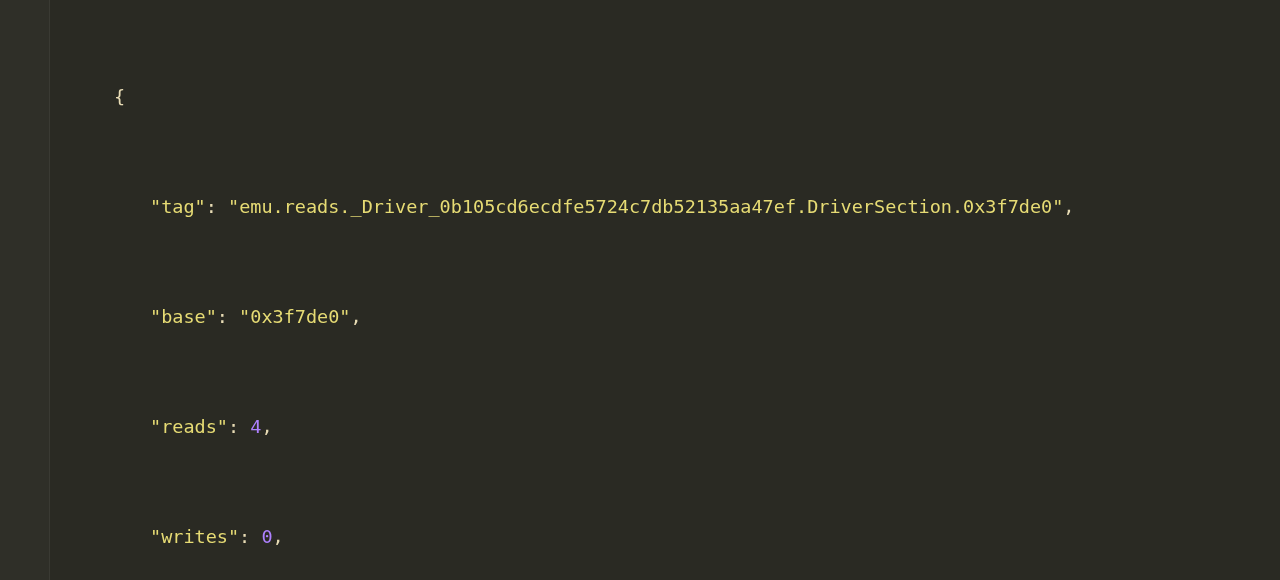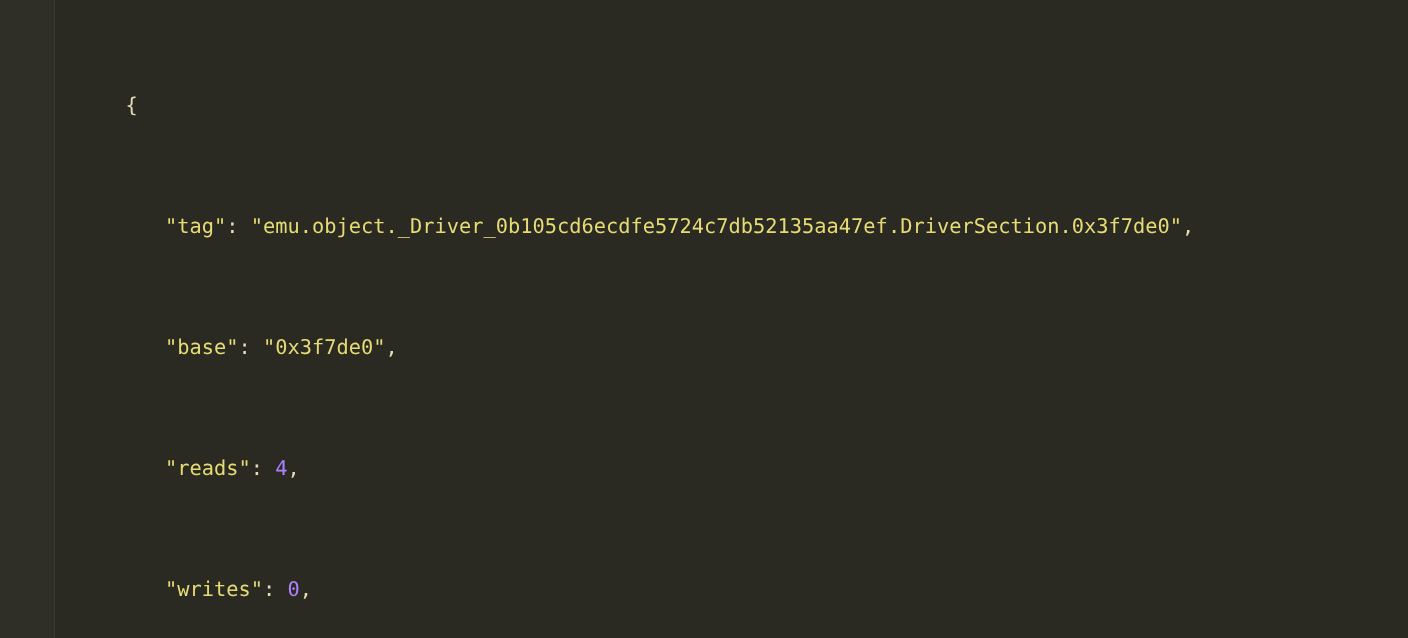--- a/index.html
+++ b/index.html
@@ -41,21 +41,21 @@
 </head>
 <body>
 
 <div class="editor">
   <div class="gutter"></div>
 
   <div class="code">
     
     <span class="line ind1"><span class="brace">{</span></span>
 
-    <span class="line ind2"><span class="key">"tag"</span><span class="colon">: </span><span class="str"><span>"</span><span>emu.object._Driver_0b105cd6ecdfe5724c7db52135aa47ef.DriverSection.0x3f7de0</span><span>"</span></span><span class="comma">,</span></span>
+    <span class="line ind2"><span class="key">"tag"</span><span class="colon">: </span><span class="str"><span>"</span><span>emu.reads._Driver_0b105cd6ecdfe5724c7db52135aa47ef.DriverSection.0x3f7de0</span><span>"</span></span><span class="comma">,</span></span>
 
     <span class="line ind2"><span class="key">"base"</span><span class="colon">: </span><span class="str"><span>"</span><span>0x3f7de0</span><span>"</span></span><span class="comma">,</span></span>
 
     <span class="line ind2"><span class="key">"reads"</span><span class="colon">: </span><span class="num">4</span><span class="comma">,</span></span>
 
     <span class="line ind2"><span class="key">"writes"</span><span class="colon">: </span><span class="num">0</span><span class="comma">,</span></span>
 
     
 
     

